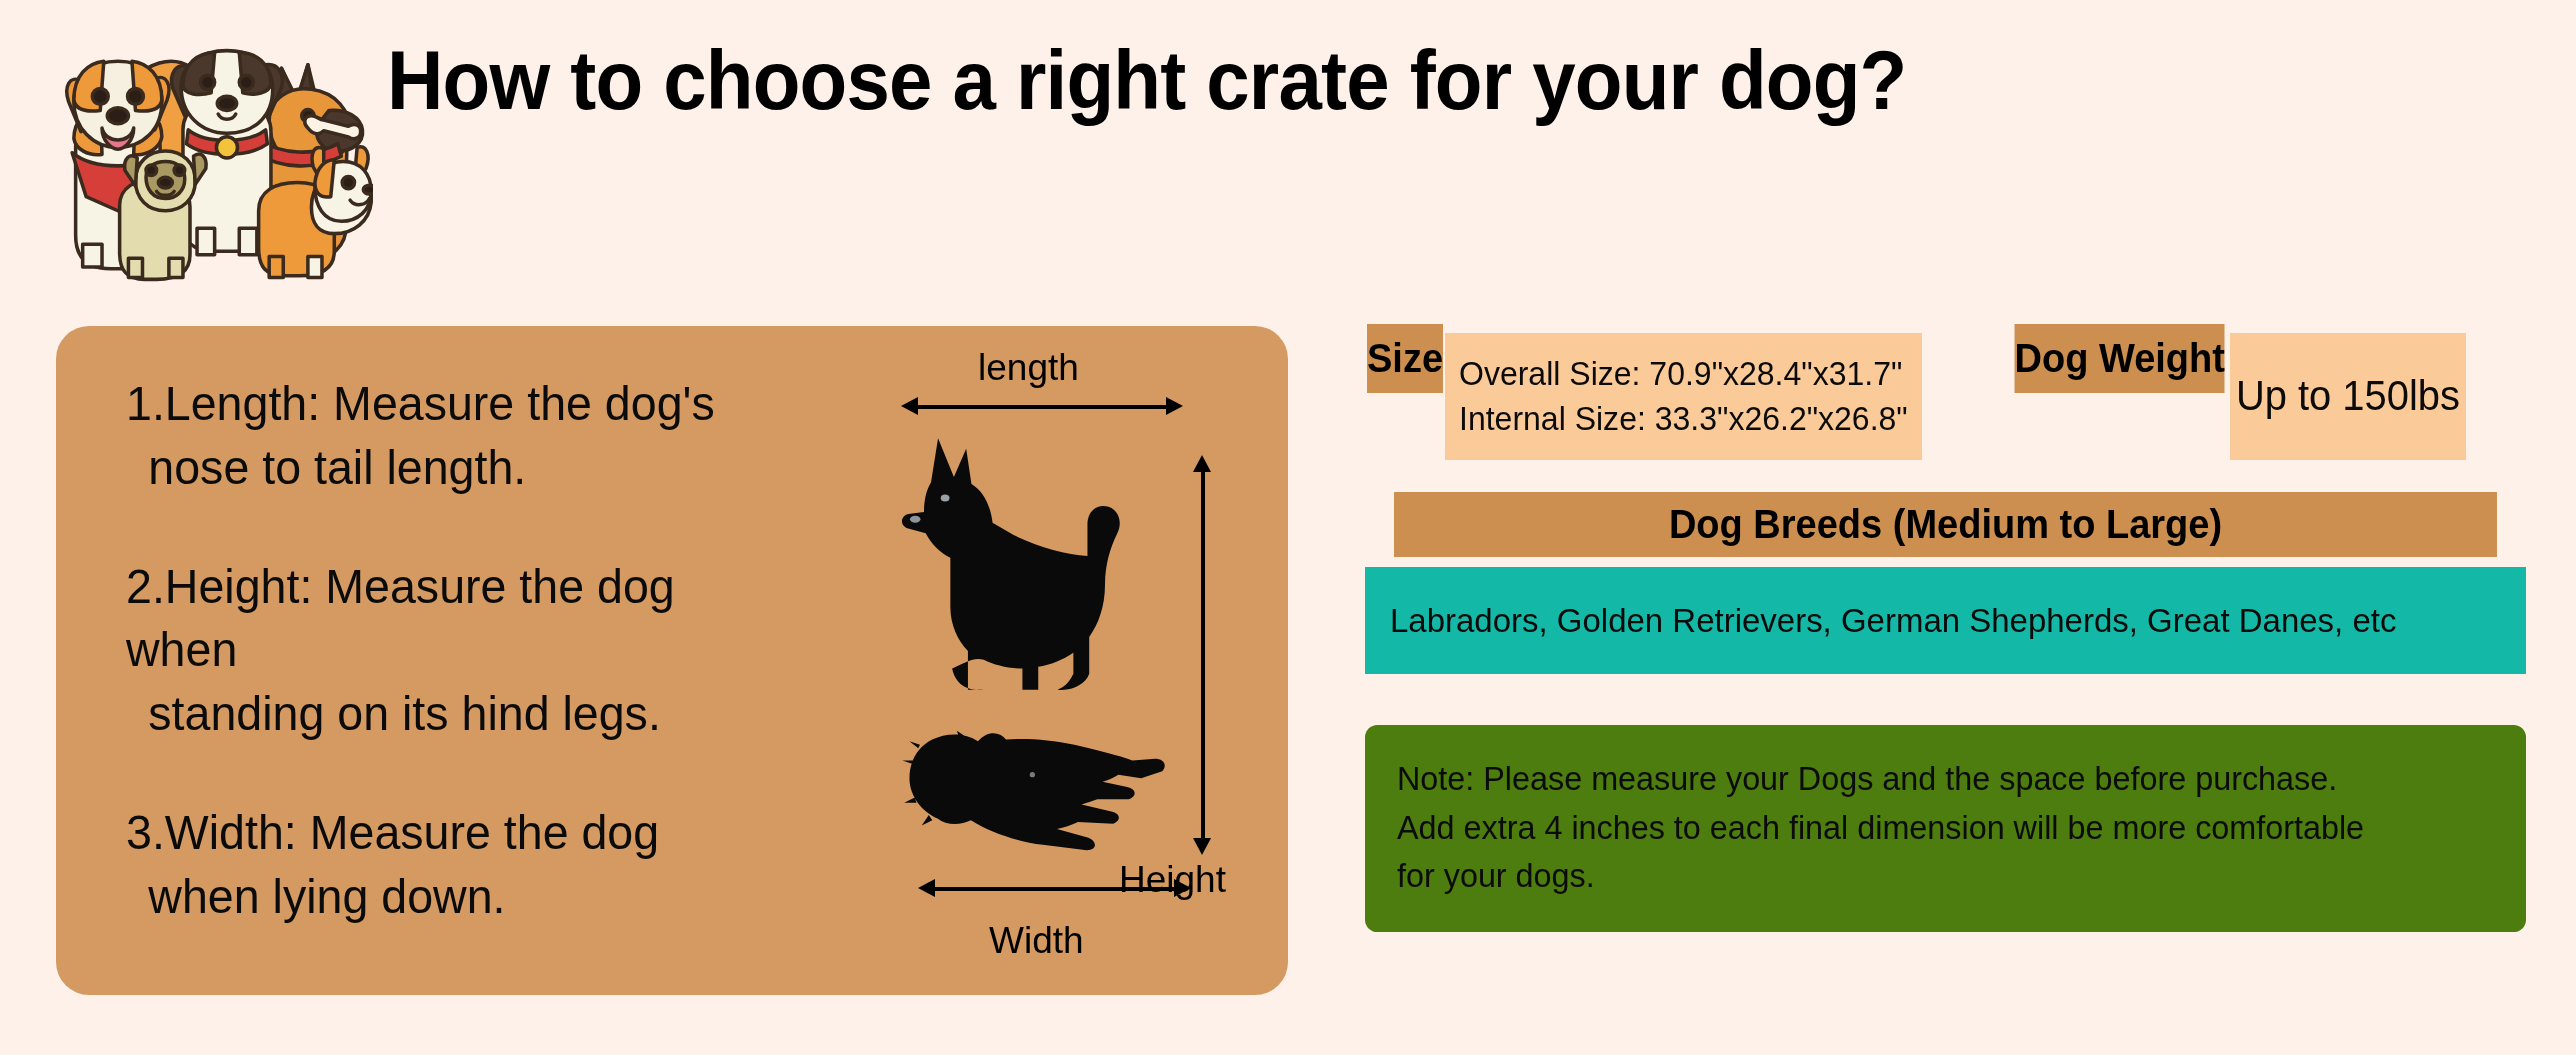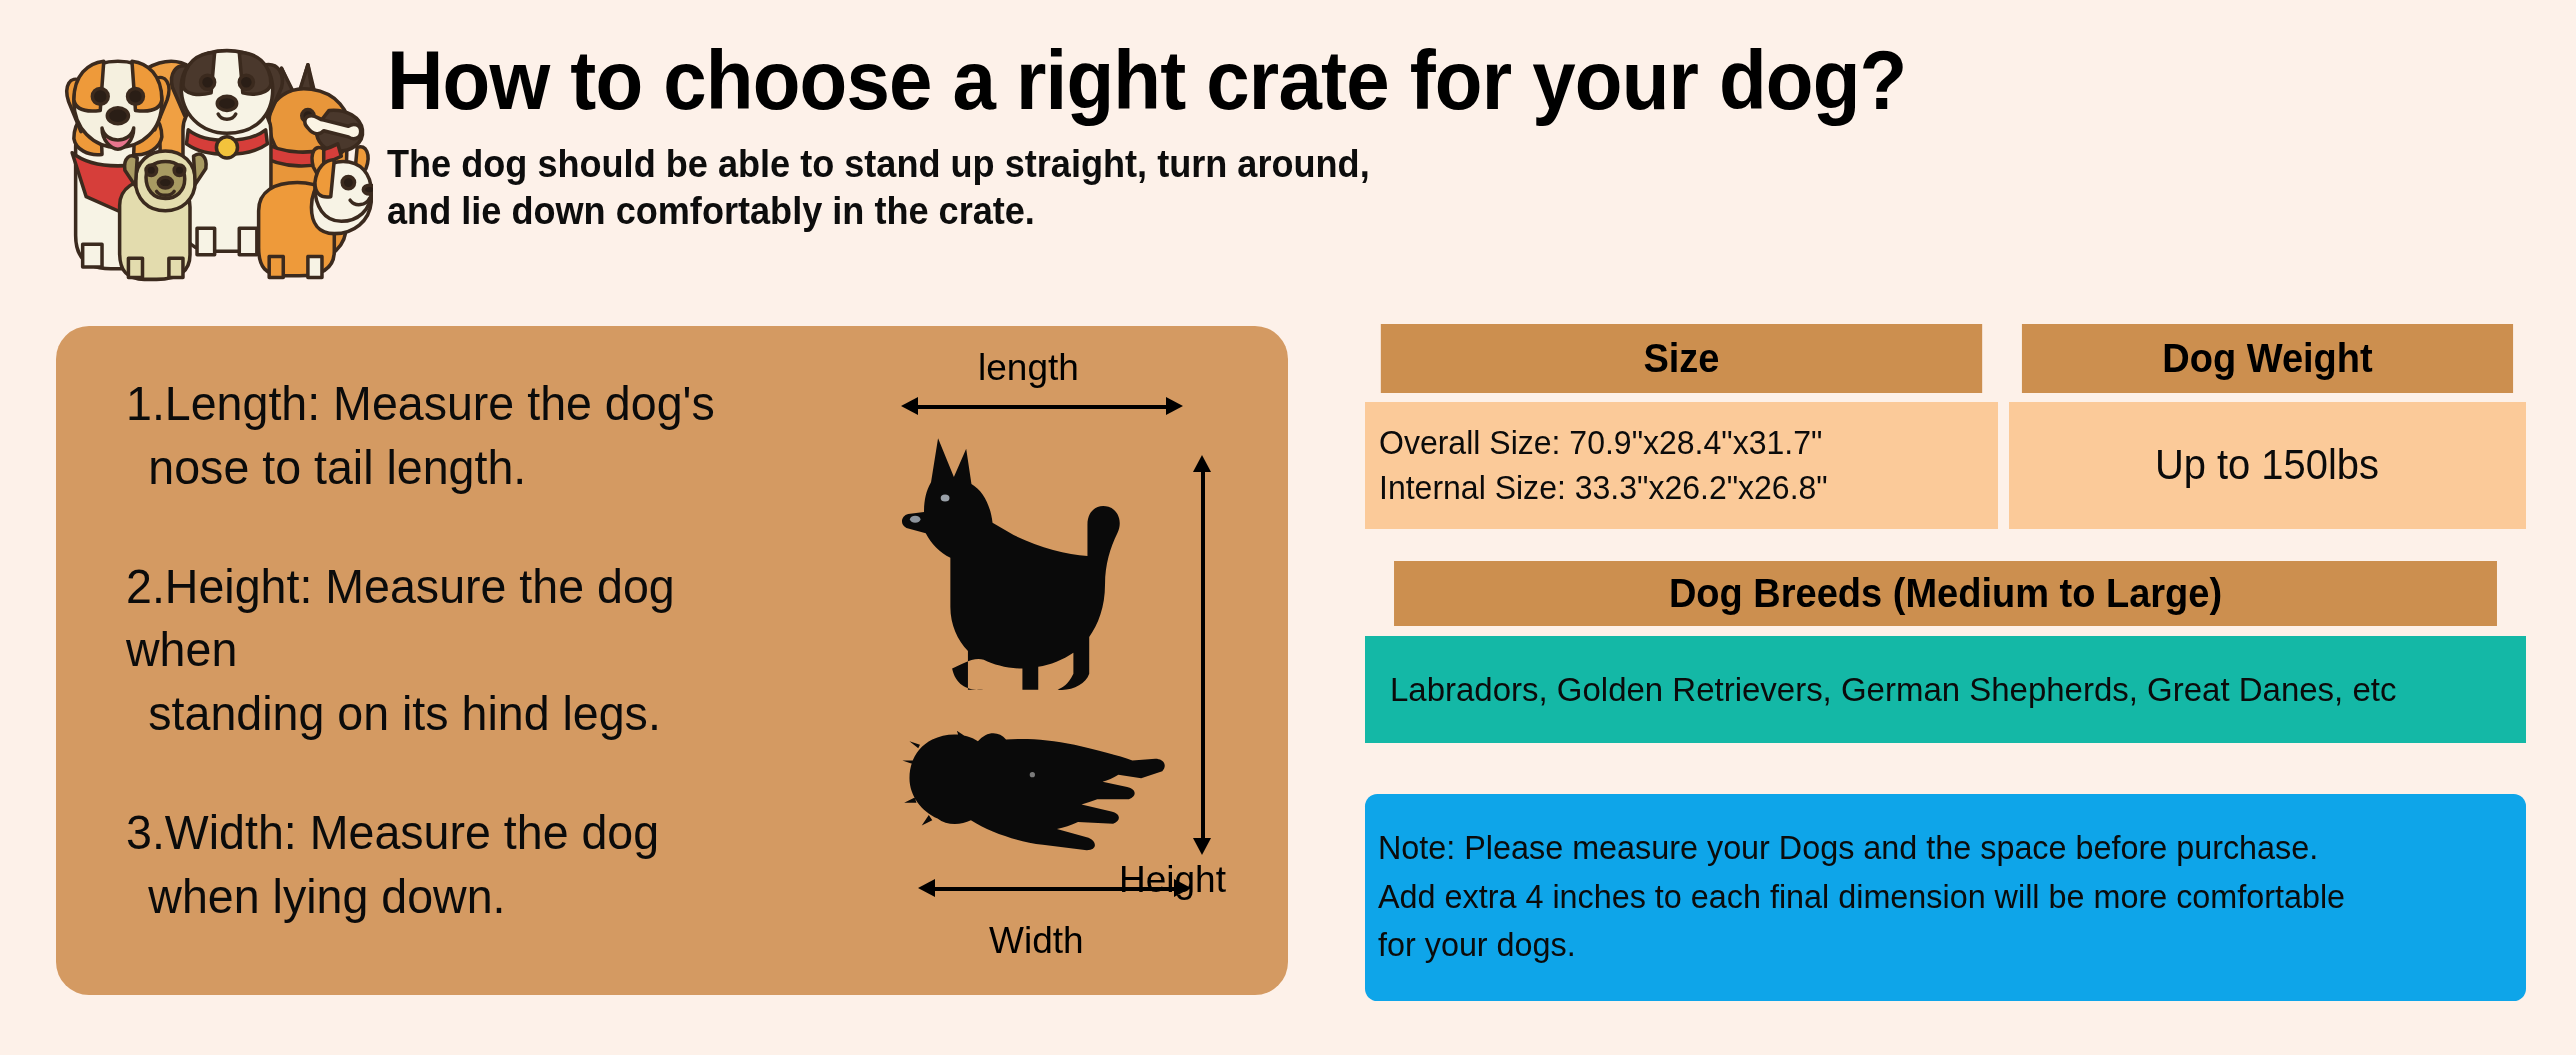--- a/index.html
+++ b/index.html
@@ -122,21 +122,21 @@
   #arrow-height { left: 310px; top: 113px; height: 400px; }
   #arrow-width  { left: 35px;  top: 537px; width: 273px; }
 
   #dog-standing { position: absolute; left: 16px; top: 84px; width: 282px; height: 290px; }
   #dog-lying    { position: absolute; left: 19.4px; top: 387px; width: 273px; height: 158px; }
 
   
   #right-area { position: absolute; left: 1365px; top: 324px; width: 1161px; }
 
   #specs-row { display: flex; gap: 10.6px; }
-  .spec-col { display: flex; flex-direction: column; text-align: center; }
+  .spec-col { display: flex; flex-direction: row; text-align: center; }
   #col-size   { width: 633px; }
   #col-weight { width: 517px; }
 
   .tbl-header {
     background: #CC8F4F;
     height: 69px;
     display: flex; align-items: center; justify-content: center;
     font-family: "Liberation Sans Narrow", "Liberation Sans", sans-serif;
     font-size: 40px;
     font-weight: bold;
@@ -192,23 +192,23 @@
   }
   #breeds-value {
     font-family: "Liberation Sans Narrow", "Liberation Sans", sans-serif;
     font-size: 34px; color: #0b0b0b; white-space: nowrap;
     transform: scaleX(0.97); transform-origin: left center;
   }
 
   #note-box {
     margin-top: 51px;
     width: 1161px;
-    background: #0ea5e9;
+    background: #4d7c0f;
     border-radius: 12.3px;
-    padding: 30px 32px 32px 13px;
+    padding: 30px 32px 32px 32px;
   }
   .note-line {
     font-family: "Liberation Sans Narrow", "Liberation Sans", sans-serif;
     font-size: 33px;
     line-height: 1.46;
     color: #0b0b0b;
     white-space: nowrap;
     transform: scaleX(0.98);
     transform-origin: left center;
   }
@@ -289,24 +289,20 @@
         <ellipse cx="362" cy="188" rx="7" ry="5" fill="#2A1E16"></ellipse>
         <path d="M340 200 C346 208 358 206 362 198" fill="none"></path>
         <path d="M248 264 L248 288 L264 288 L264 264 Z" fill="#EE9A3A"></path>
         <path d="M292 264 L292 288 L308 288 L308 264 Z" fill="#F7F3E5"></path>
       </g>
     </svg>
   </div>
 
   <div id="title-block">
     <div id="page-title">How to choose a right crate for your dog?</div>
-    <div id="subtitle">
-      <div class="subtitle-line">The dog should be able to stand up straight, turn around,</div>
-      <div class="subtitle-line">and lie down comfortably in the crate.</div>
-    </div>
   </div>
 </div>
 
 <div id="left-panel">
 
   <div id="steps-list">
     <div class="step-item">
       <span>1.Length: Measure the dog's</span>
       <span class="step-cont">nose to tail length.</span>
     </div>

